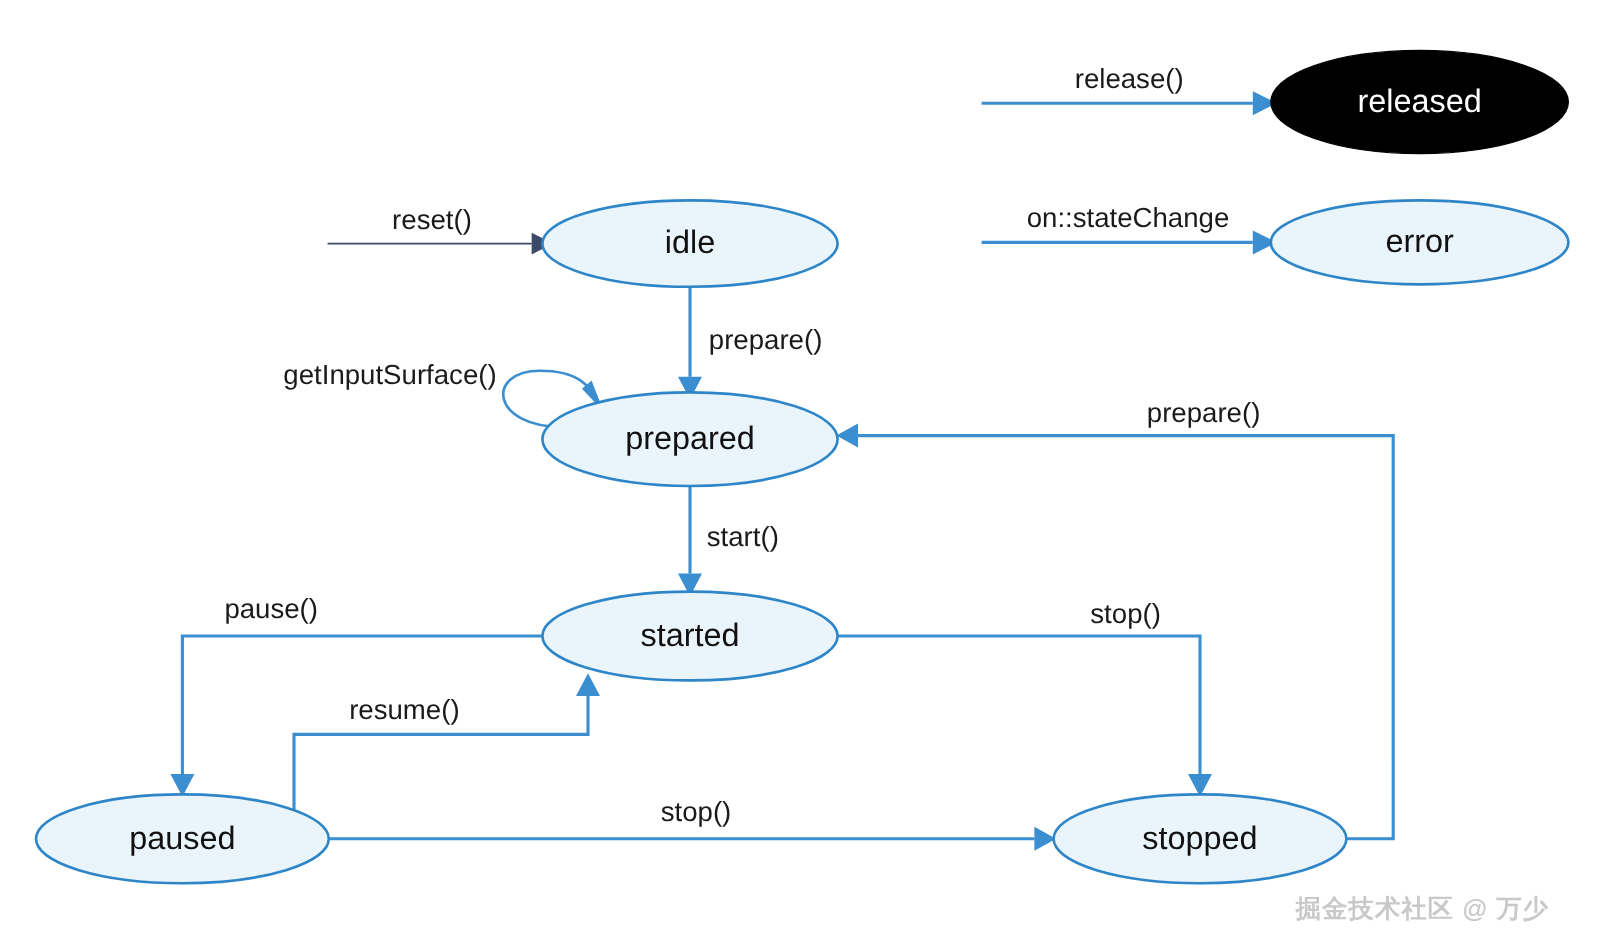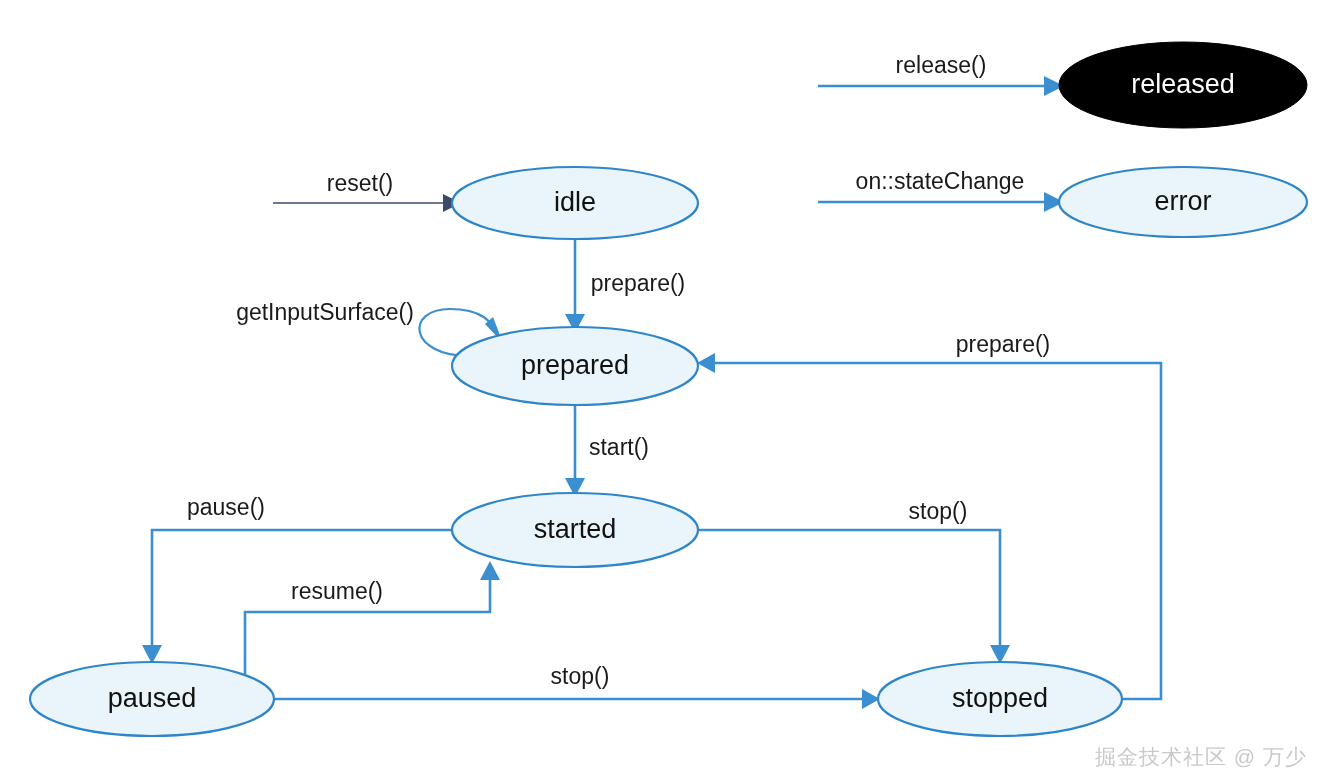--- a/index.html
+++ b/index.html
@@ -69,28 +69,29 @@
   .arrow-head.dark {
     fill: #3b4a6b;
   }
   .self-loop {
     fill: none;
     stroke: #3b8fd0;
     stroke-width: 2.2;
   }
   .watermark {
     position: absolute;
-    right: 28px;
+    right: 44px;
     bottom: 12px;
     font-family: "Liberation Sans", sans-serif;
     font-size: 21px;
     color: #c9c9c9;
     letter-spacing: 1px;
     white-space: nowrap;
     user-select: none;
+    font-weight: bold;
   }
 </style>
 </head>
 <body>
 
 <div id="diagram-root">
 
   <svg id="state-diagram" viewBox="0 0 1335 783" xmlns="http://www.w3.org/2000/svg">
 
     <g>

